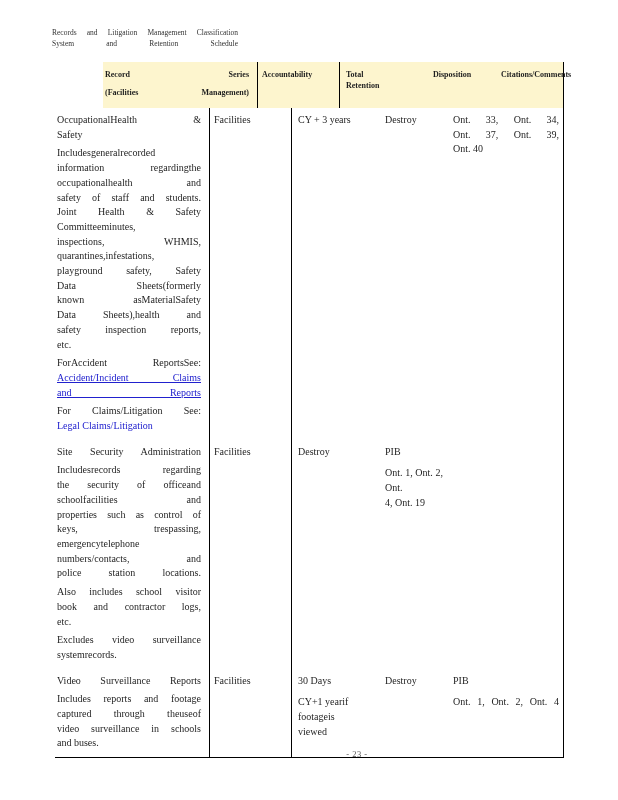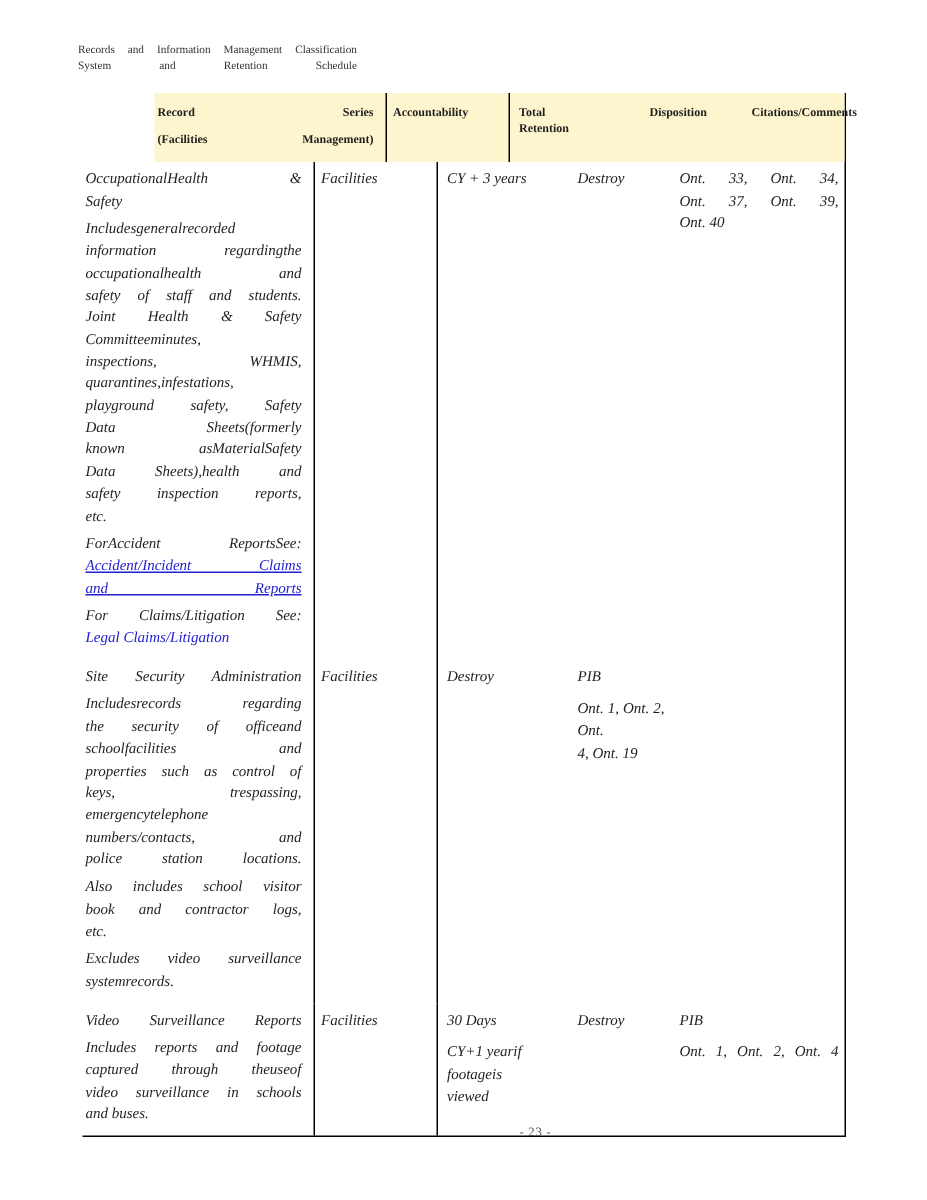--- a/index.html
+++ b/index.html
@@ -28,36 +28,36 @@
     font-weight:bold; font-size:8px; line-height:11px; padding-top:7px;
   }
   .hcell { white-space:pre-line; text-align:justify; text-align-last:justify; }
   .hline2 { margin-top:7px; }
   .brow { font-size:10px; line-height:14.7px; }
   .row-0 { min-height:330px; }
   .row-1 { min-height:222px; }
   .row-2 { min-height:85px; }
   .blk {
     margin:0 0 4px 0; white-space:pre-line;
-    text-align:justify; text-align-last:justify;font-style:italic;
+    text-align:justify; text-align-last:justify;
   }
   .m0 { margin-bottom:0; }
   .gap { margin-bottom:7px; }
   .tl, .cell-retention .blk, .cell-disposition .blk { text-align:center; text-align-last:left; }
   .link { color:var(--link,#2121ce); }
   .linku { color:var(--link,#2121ce); text-decoration:underline; }
   .page-footer {
     position:absolute; top:749px; left:0; width:618px; text-align:center;
     font-size:8.5px; color:#555; letter-spacing:0.5px;padding-left:48px;
   }
 </style>
 </head>
 <body>
 
-<div class="page-header">Records and Information Management Classification
+<div class="page-header">Records and Litigation Management Classification
 System and Retention Schedule</div>
 
 <div class="rtable">
   <div class="trow thead">
     <div class="c1">
       <div class="hcell">Record Series</div>
       <div class="hcell hline2">(Facilities Management)</div>
     </div>
     <div class="c2">
       <div class="hcell">Accountability</div>

